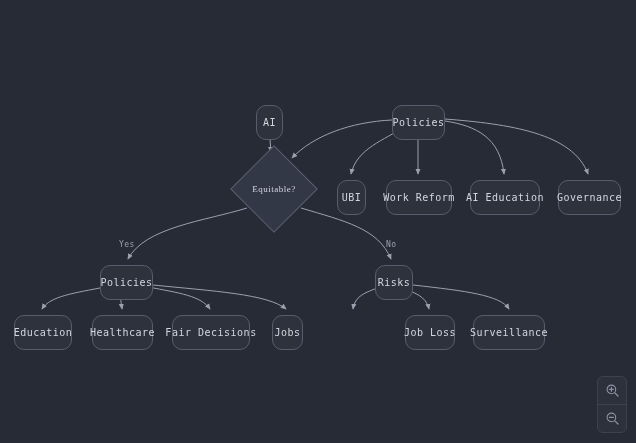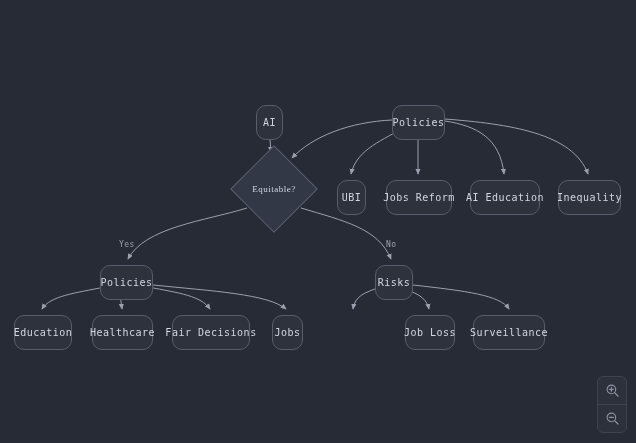--- a/index.html
+++ b/index.html
@@ -146,29 +146,29 @@
   <div class="node-decision" style="left:243px; top:158px;"></div>
   <div class="node-decision-label" style="left:239px; top:183px; width:70px; height:12px;">
     <span>Equitable?</span>
   </div>
 
   <div class="node" style="left:337px; top:180px; width:29px;align-items:center;">
     <span>UBI</span>
   </div>
 
   <div class="node" style="left:386px; top:180px; width:66px;">
-    <span>Jobs Reform</span>
+    <span>Work Reform</span>
   </div>
 
   <div class="node" style="left:470px; top:180px; width:70px;">
     <span>AI Education</span>
   </div>
 
   <div class="node" style="left:558px; top:180px; width:63px;">
-    <span>Inequality</span>
+    <span>Governance</span>
   </div>
 
   <div class="node" style="left:100px; top:265px; width:53px;">
     <span>Policies</span>
   </div>
 
   <div class="node" style="left:375px; top:265px; width:38px;">
     <span>Risks</span>
   </div>
 

